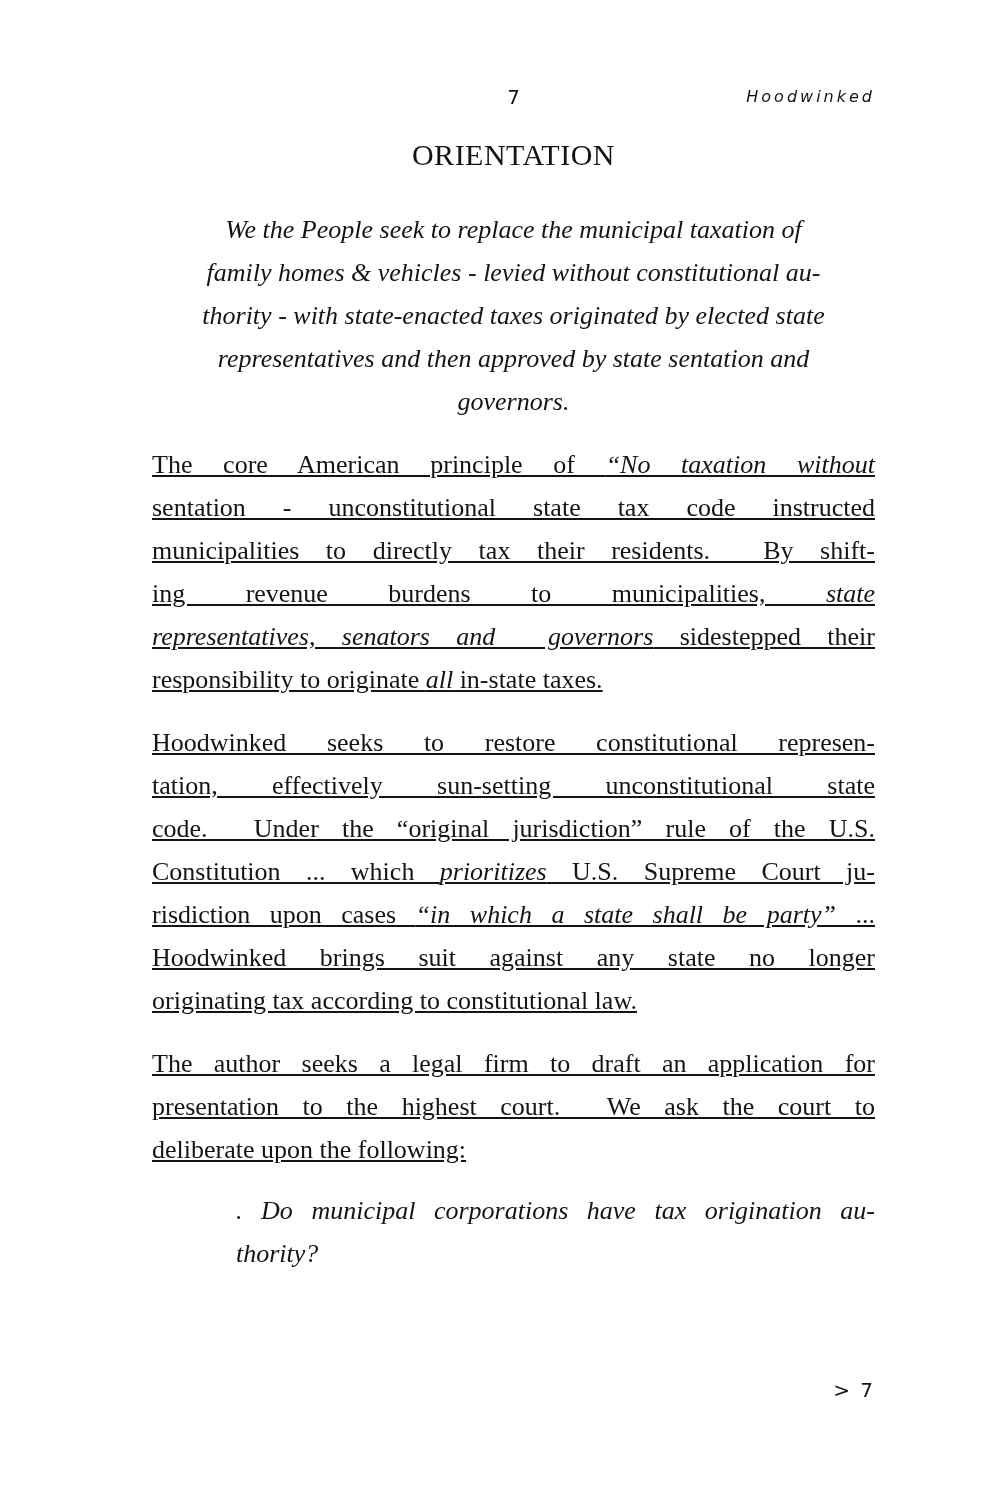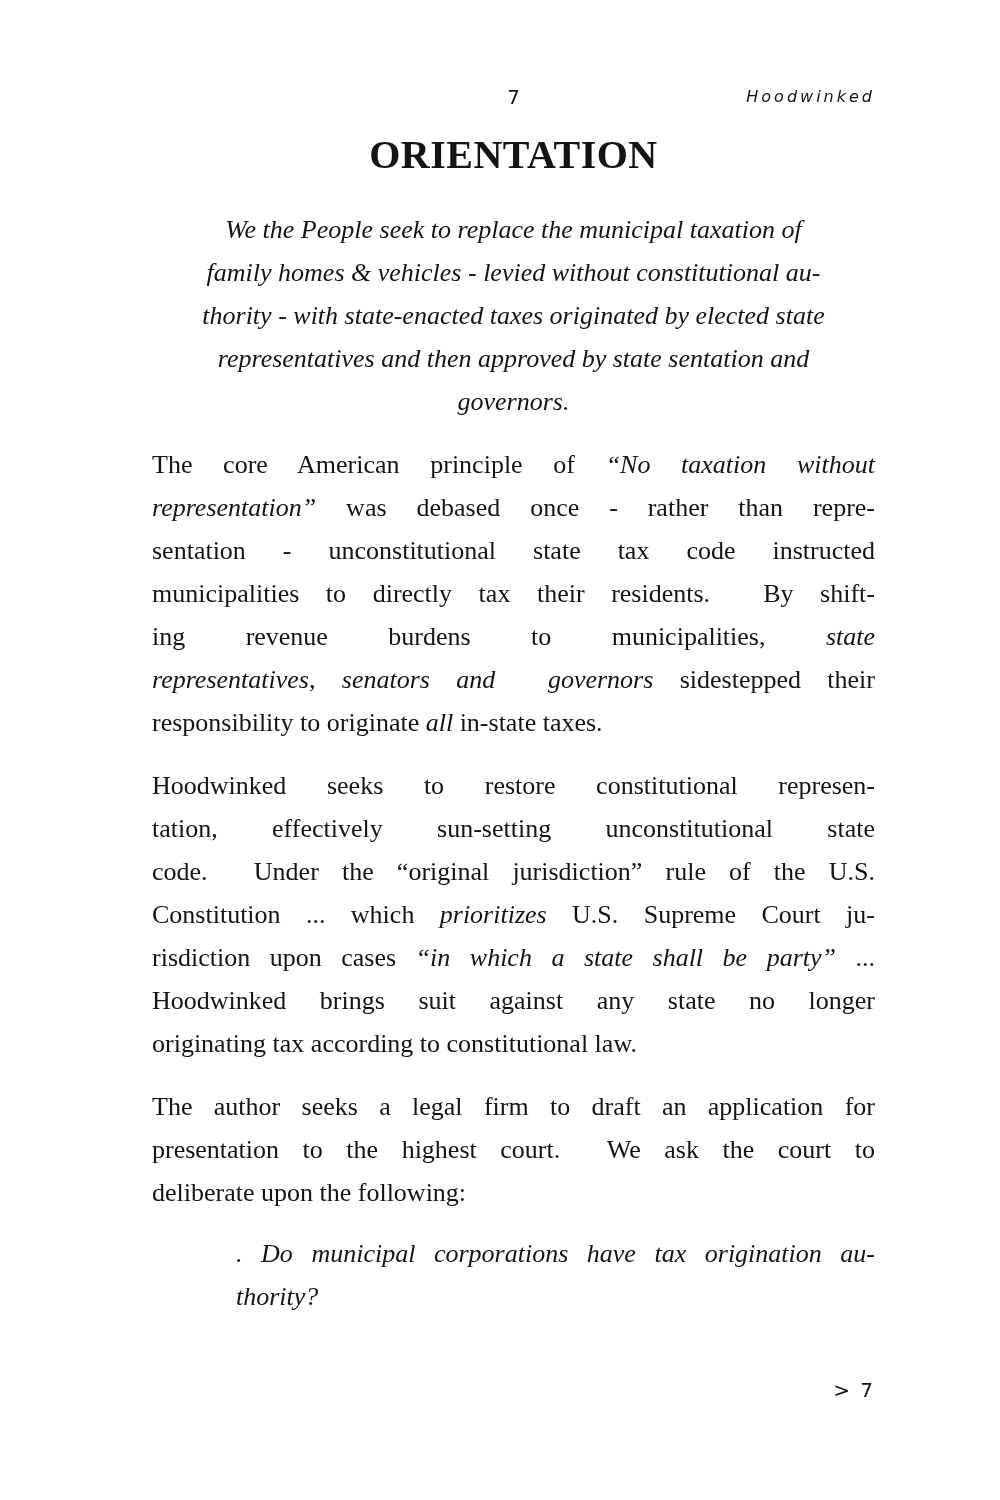--- a/index.html
+++ b/index.html
@@ -44,23 +44,23 @@
     top: 0;
     font-style: italic;
     font-size: 16px;
     letter-spacing: 3px;
     font-weight: 500;
   }
   
   .title {
     margin: 26px 0 0 0;
     text-align: center;
-    font-size: 40px;
+    font-size: 30px;
     line-height: 38px;
-    font-weight: bold;
+    font-weight: normal;
     letter-spacing: 0.5px;
   }
   
   .para {
     font-size: 26px;
     line-height: 43px;
   }
   .para .ln { display: block; }
   .para.just .ln {
     text-align: justify;
@@ -71,21 +71,21 @@
   }
   .para.center .ln {
     text-align: center;
     text-align-last: center;
     white-space: nowrap;
   }
   .intro {
     margin-top: 34px;
     font-style: italic;
   }
-  .body-para { margin-top: 20px; }
+  .body-para { margin-top: 20px; text-decoration: underline; }
   .question {
     margin-top: 18px;
     margin-left: 84px;
     font-style: italic;
   }
   .it { font-style: italic; }
   
   .footer {
     position: absolute;
     top: 1378px;
@@ -111,21 +111,20 @@
     <div class="para center intro">
         <div class="ln"><span>We the People seek to replace the municipal taxation of</span></div>
         <div class="ln"><span>family homes &amp; vehicles - levied without constitutional au-</span></div>
         <div class="ln"><span>thority - with state-enacted taxes originated by elected state</span></div>
         <div class="ln"><span>representatives and then approved by state sentation and</span></div>
         <div class="ln"><span>governors.</span></div>
       </div>
 
     <div class="para just body-para">
         <div class="ln"><span>The core American principle of </span><span class="it">“No taxation without</span></div>
-        <div class="ln"><span class="it">representation”</span><span> was debased once - rather than repre-</span></div>
         <div class="ln"><span>sentation - unconstitutional state tax code instructed</span></div>
         <div class="ln"><span>municipalities to directly tax their residents.&nbsp; By shift-</span></div>
         <div class="ln"><span>ing revenue burdens to municipalities, </span><span class="it">state</span></div>
         <div class="ln"><span class="it">representatives, senators and&nbsp; governors</span><span> sidestepped their</span></div>
         <div class="ln"><span>responsibility to originate </span><span class="it">all</span><span> in-state taxes.</span></div>
       </div>
 
     <div class="para just body-para">
         <div class="ln"><span>Hoodwinked seeks to restore constitutional represen-</span></div>
         <div class="ln"><span>tation, effectively sun-setting unconstitutional state</span></div>

